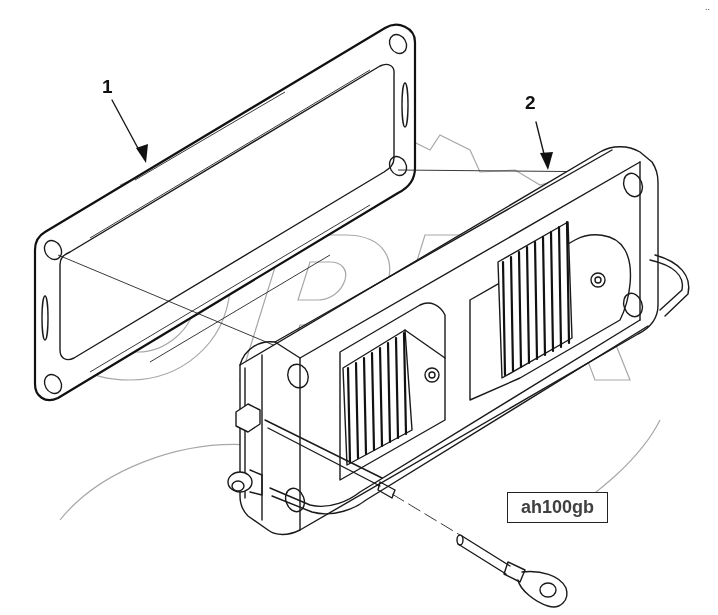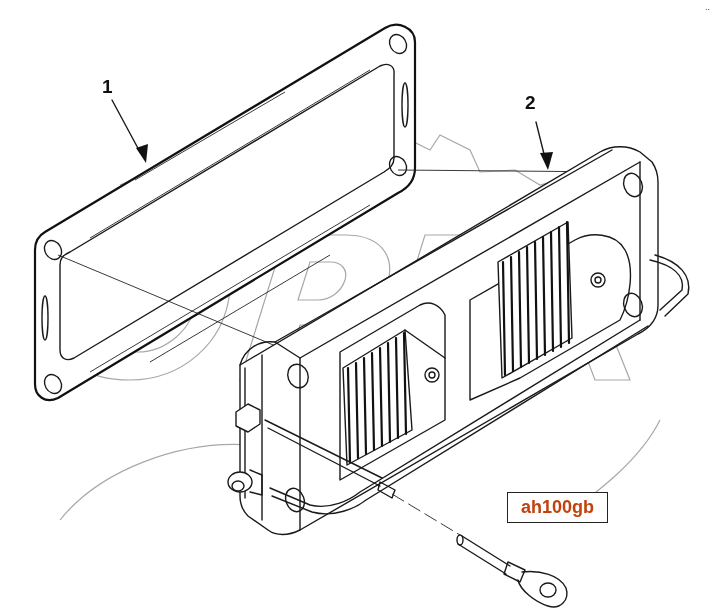--- a/index.html
+++ b/index.html
@@ -1,19 +1,19 @@
 <!DOCTYPE html>
 <html><head>
   <meta charset="utf-8">
   <style>
     html, body { margin: 0; padding: 0; background: #ffffff; }
     body { width: 718px; height: 615px; overflow: hidden; position: relative; font-family: "Liberation Sans", sans-serif; }
     #canvas { position: absolute; left: 0; top: 0; width: 718px; height: 615px; }
     .callout { position: absolute; font-family: "Liberation Sans", sans-serif; font-weight: bold; font-size: 19px; color: #111; line-height: 1; }
-    #ref-box { position: absolute; left: 507px; top: 492px; width: 101px; height: 31px; border: 1.5px solid #222; box-sizing: border-box; display: flex; align-items: center; justify-content: center; font-family: "Liberation Sans", sans-serif; font-weight: bold; font-size: 18px; color: #c2410c; background: #fff; }
+    #ref-box { position: absolute; left: 507px; top: 492px; width: 101px; height: 31px; border: 1.5px solid #222; box-sizing: border-box; display: flex; align-items: center; justify-content: center; font-family: "Liberation Sans", sans-serif; font-weight: bold; font-size: 18px; color: #404040; background: #fff; }
     #corner-mark { position: absolute; left: 705px; top: 2px; font-size: 9px; color: #333; font-family: "Liberation Sans", sans-serif; }
     .wm { fill: none; stroke: #a8a8a8; stroke-width: 1.2; }
     .ln { fill: none; stroke: #1a1a1a; stroke-width: 1.4; stroke-linejoin: round; stroke-linecap: round; }
     .lnb { fill: none; stroke: #111; stroke-width: 2.2; stroke-linejoin: round; stroke-linecap: round; }
     .thin { fill: none; stroke: #222; stroke-width: 0.9; }
     .fill-w { fill: #fff; }
   </style>
 </head>
 <body>
 

